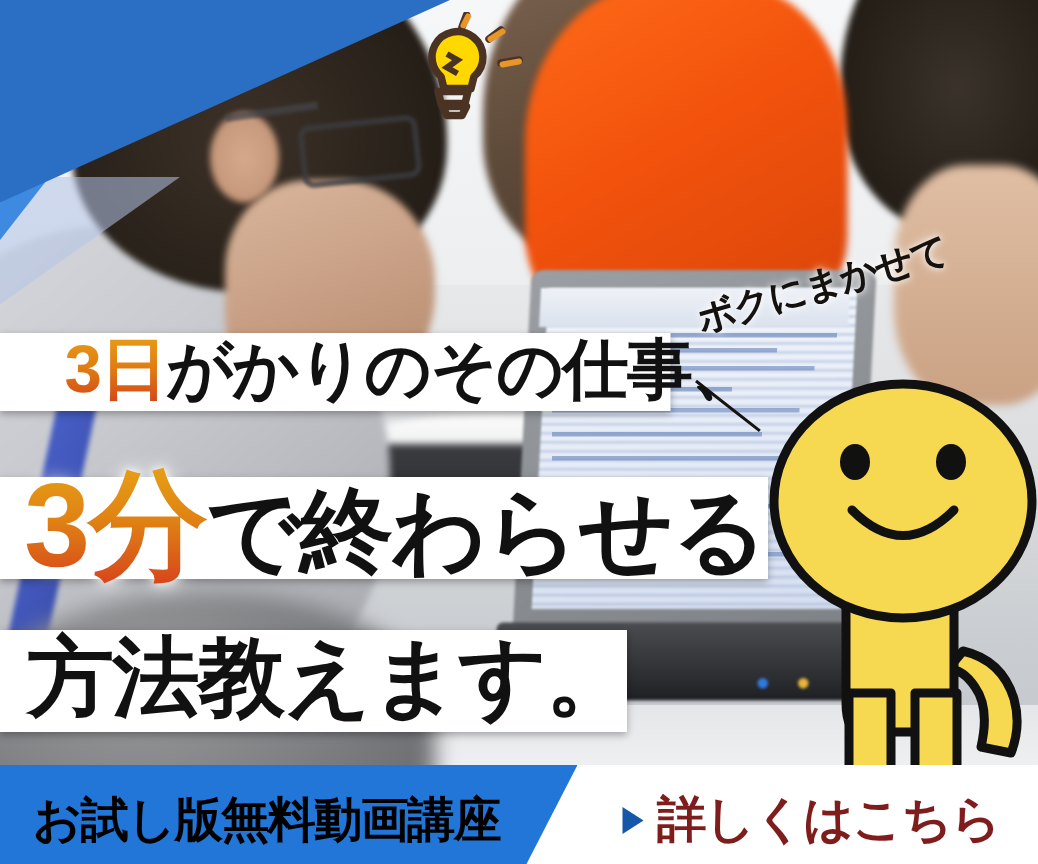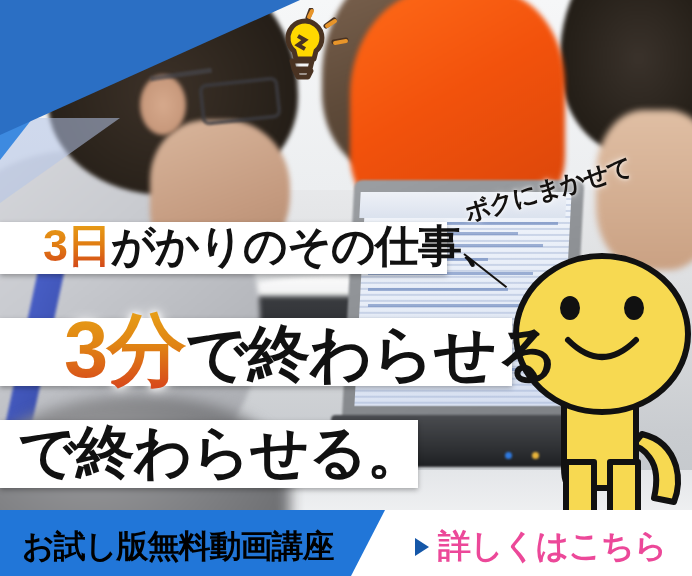--- a/index.html
+++ b/index.html
@@ -185,21 +185,21 @@
 
   .line{
     position:absolute;
     white-space:nowrap;
     font-weight:bold;
     color:#111;
     letter-spacing:-1px;
     line-height:1;
   }
   .line1{left:18px;top:224px;font-size:44px;margin-left:25px;}
-  .line2{left:16px;top:310px;font-size:62px;margin-left:48px;}
+  .line2{left:16px;top:310px;font-size:62px;}
   .line3{left:18px;top:423px;font-size:58px;}
 
   .big-num{
     font-size:1.02em;
     background:linear-gradient(180deg,#e8a317 0%,#e07a12 52%,#d1401b 100%);
     -webkit-background-clip:text;background-clip:text;
     -webkit-text-fill-color:transparent;color:transparent;
     font-weight:bold;
   }
   .line2 .big-num{
@@ -236,21 +236,21 @@
     position:absolute;left:0;top:0;width:418px;height:66px;
     background:#2176d8;
     clip-path:polygon(0 0,385px 0,351px 66px,0 66px);
   }
   .cta-blue-label{
     position:absolute;left:22px;top:15px;
     font-size:32px;font-weight:bold;color:#000000;letter-spacing:-1px;white-space:nowrap;
   }
   .cta-link{
     position:absolute;left:415px;top:14px;
-    font-size:33px;font-weight:bold;color:#ec4899;letter-spacing:-1px;white-space:nowrap;
+    font-size:33px;font-weight:bold;color:#7f1d1d;letter-spacing:-1px;white-space:nowrap;
     display:flex;align-items:center;gap:9px;
   }
   .tri{
     width:0;height:0;border-left:14px solid #1557a8;
     border-top:9px solid transparent;border-bottom:9px solid transparent;
     display:inline-block;
   }
 </style>
 </head>
 <body>
@@ -350,21 +350,21 @@
   </div>
 
   <div class="band band1"></div>
   <div class="band band2"></div>
   <div class="band band3"></div>
 
   <div class="line line1"><span class="big-num">3日</span><span class="rest">がかりのその仕事、</span></div>
 
   <div class="line line2"><span class="big-num">3分</span><span class="rest">で終わらせる</span></div>
 
-  <div class="line line3">で終わらせる。</div>
+  <div class="line line3">方法教えます。</div>
 
   <div class="cta">
     <div class="cta-blue"></div>
     <div class="cta-blue-label">お試し版無料動画講座</div>
     <div class="cta-link">
       <span class="tri"></span>
       <span>詳しくはこちら</span>
     </div>
   </div>
 

